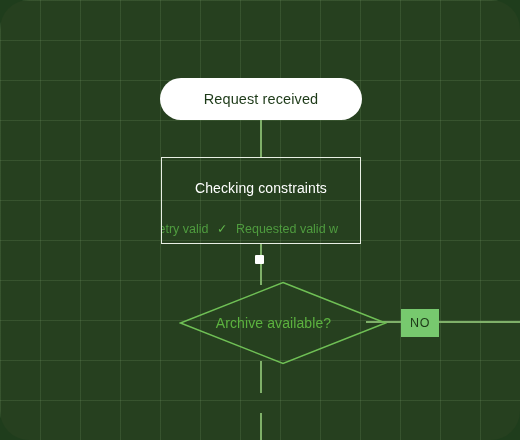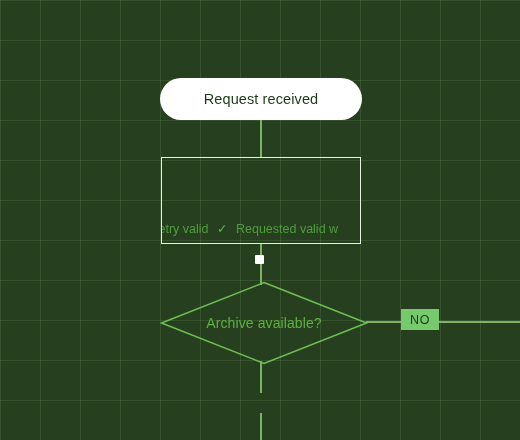--- a/index.html
+++ b/index.html
@@ -12,20 +12,21 @@
     width: 520px;
     height: 440px;
     overflow: hidden;
     background-color: #26401f;
     background-image:
       linear-gradient(to right, rgba(146, 184, 128, 0.16) 1px, transparent 1px),
       linear-gradient(to bottom, rgba(146, 184, 128, 0.16) 1px, transparent 1px);
     background-size: 40px 40px;
     background-position: 40px 40px;
     font-family: "Liberation Sans", sans-serif;
+    border-radius: 29px;
     -webkit-font-smoothing: antialiased;
   }
 
   
   .conn {
     position: absolute;
     background: #7fb069;
   }
   .conn-v { width: 2px; }
   .conn-h { height: 2px; }
@@ -107,20 +108,21 @@
   }
   .check-glyph { color: #62b84d; padding: 0 5px; }
 
   
   .diamond-wrap {
     position: absolute;
     left: 160px;
     top: 281px;
     width: 208px;
     height: 84px;
+    padding-left: 19px;
   }
   .diamond-wrap svg { display: block; }
   .diamond-label {
     position: absolute;
     left: 0; top: 0;
     width: 100%; height: 100%;
     display: flex;
     align-items: center;
     justify-content: center;
     color: #5cb23f;
@@ -134,40 +136,41 @@
     position: absolute;
     box-sizing: border-box;
     background: #77c96e;
     display: flex;
     align-items: center;
     justify-content: center;
     color: #1d3a18;
     font-size: 12.5px;
     letter-spacing: 0.6px;
   }
-  .badge-no  { left: 401px; top: 309px; width: 38px; height: 21px; }
+  .badge-no  { left: 401px; top: 309px; width: 38px; height: 28px; }
   .badge-yes { left: 240px; top: 392px; width: 42px; height: 24px; }
 </style>
 </head>
 <body>
 
 <div id="canvas">
 
   <div class="conn conn-v conn-pill-box"></div>
   <div class="conn conn-v conn-box-diamond"></div>
   <div class="waypoint"></div>
   <div class="conn conn-v conn-diamond-yes"></div>
   <div class="conn conn-v conn-yes-down"></div>
   <div class="conn conn-h conn-diamond-no"></div>
 
   <div class="pill">
     <span class="pill-label">Request received</span>
   </div>
 
   <div class="process">
+    <span class="process-title">Checking constraints</span>
     <div class="checklist-viewport">
       <div class="checklist-track">
         <span>ol geometry valid</span>
         <span class="check-glyph">✓</span>
         <span>Requested valid w</span>
       </div>
     </div>
   </div>
 
   <div class="diamond-wrap">

